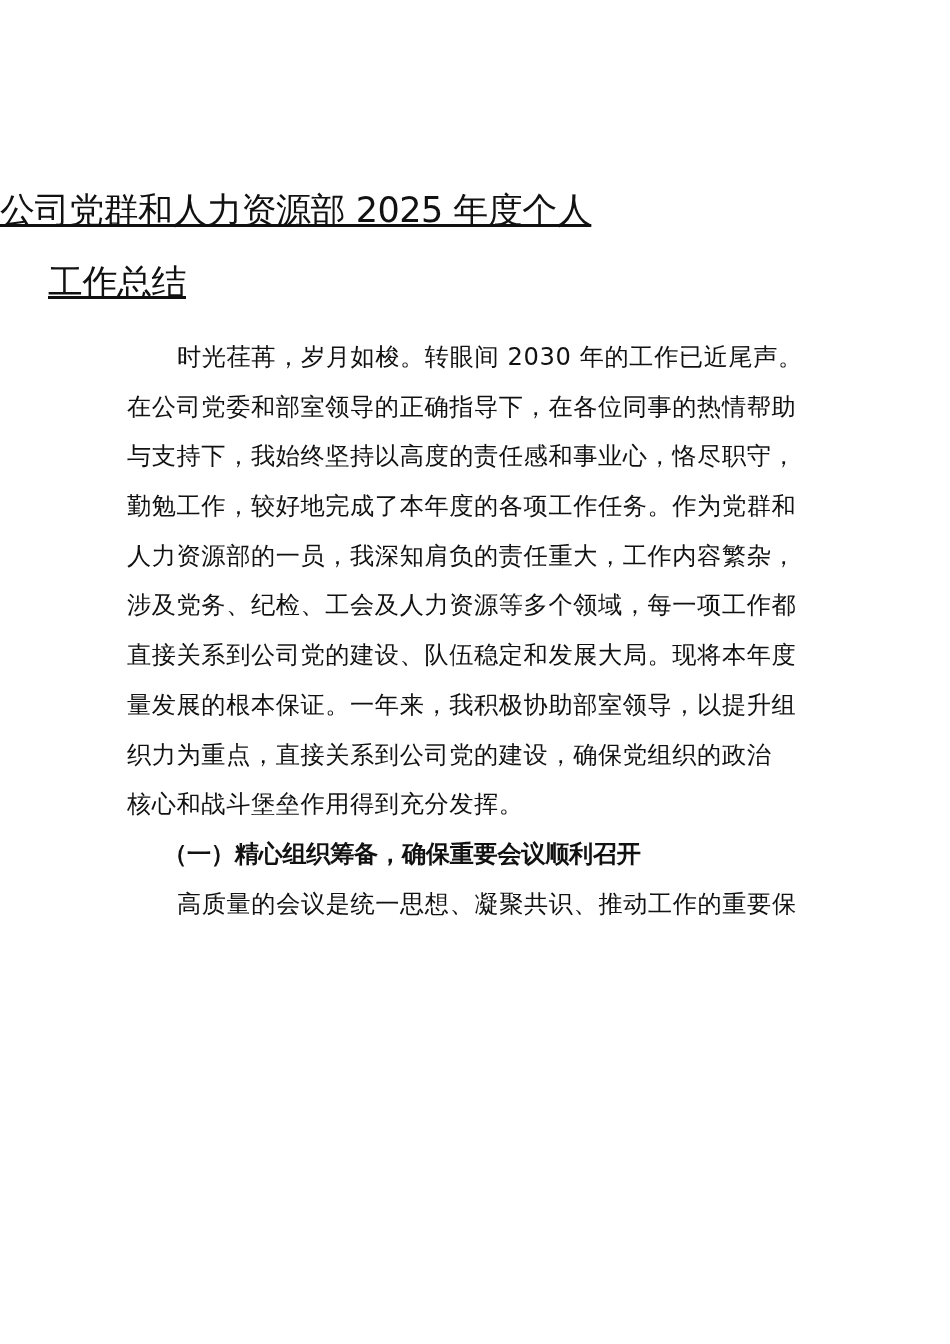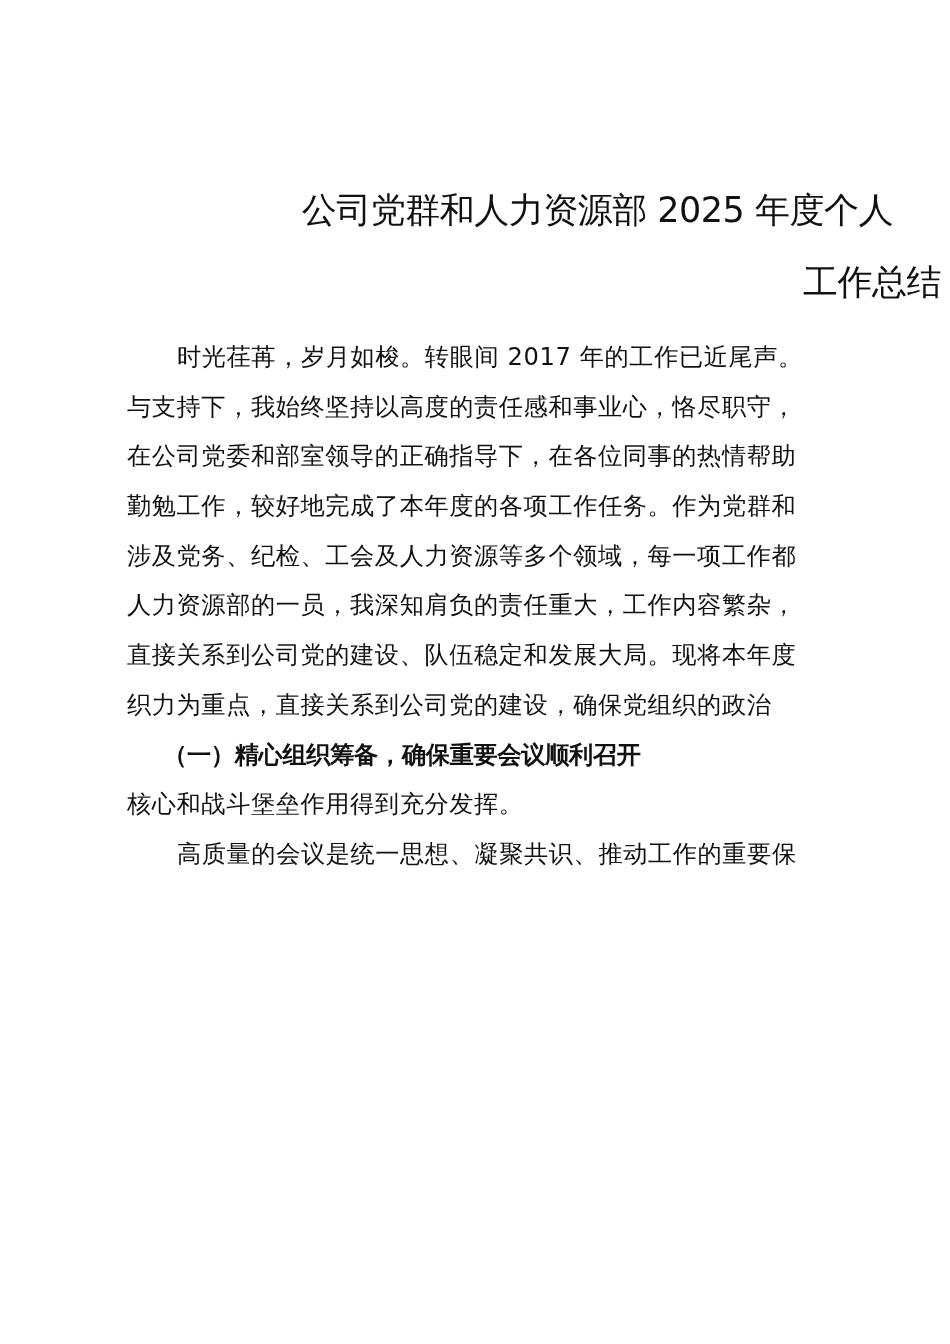--- a/index.html
+++ b/index.html
@@ -19,25 +19,26 @@
     position: absolute;
     left: 0; top: 0;
     width: 950px;
     height: 1344px;
     background: #ffffff;
   }
   .title-line {
     position: absolute;
     left: 0;
     width: 893px;
-    text-align: right;
+    text-align: left;
     font-size: 35px;
     line-height: 40px;
     letter-spacing: -0.5px;
     white-space: nowrap;
+    text-decoration: underline;
   }
   .body-text {
     position: absolute;
     left: 127px;
     top: 333px;
     width: 705px;
     font-size: 24.2px;
     line-height: 49.7px;
   }
   .line {
@@ -56,26 +57,27 @@
 </style>
 </head>
 <body>
 
 <div class="page">
 
   <div class="title-line" style="top:190px;">公司党群和人力资源部 2025 年度个人</div>
   <div class="title-line" style="top:262px;margin-left:48px;">工作总结</div>
 
   <div class="body-text">
-    <div class="line indent">时光荏苒，岁月如梭。转眼间 2017 年的工作已近尾声。</div>
+    <div class="line indent">时光荏苒，岁月如梭。转眼间 2030 年的工作已近尾声。</div>
+    <div class="line">在公司党委和部室领导的正确指导下，在各位同事的热情帮助</div>
     <div class="line">与支持下，我始终坚持以高度的责任感和事业心，恪尽职守，</div>
-    <div class="line">在公司党委和部室领导的正确指导下，在各位同事的热情帮助</div>
     <div class="line">勤勉工作，较好地完成了本年度的各项工作任务。作为党群和</div>
+    <div class="line">人力资源部的一员，我深知肩负的责任重大，工作内容繁杂，</div>
     <div class="line">涉及党务、纪检、工会及人力资源等多个领域，每一项工作都</div>
-    <div class="line">人力资源部的一员，我深知肩负的责任重大，工作内容繁杂，</div>
     <div class="line">直接关系到公司党的建设、队伍稳定和发展大局。现将本年度</div>
+    <div class="line">量发展的根本保证。一年来，我积极协助部室领导，以提升组</div>
     <div class="line">织力为重点，直接关系到公司党的建设，确保党组织的政治</div>
+    <div class="line">核心和战斗堡垒作用得到充分发挥。</div>
     <div class="line heading-bold">（一）精心组织筹备，确保重要会议顺利召开</div>
-    <div class="line">核心和战斗堡垒作用得到充分发挥。</div>
     <div class="line indent">高质量的会议是统一思想、凝聚共识、推动工作的重要保</div>
   </div>
 
 </div>
 
 </body></html>

